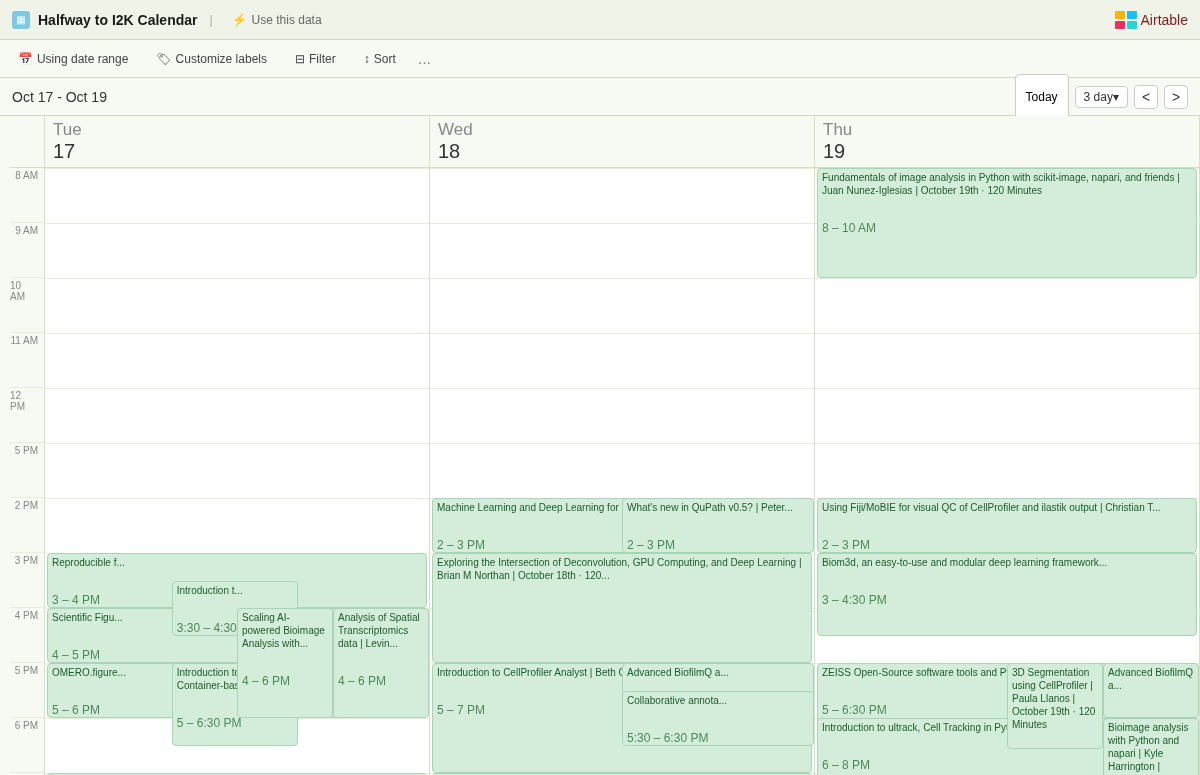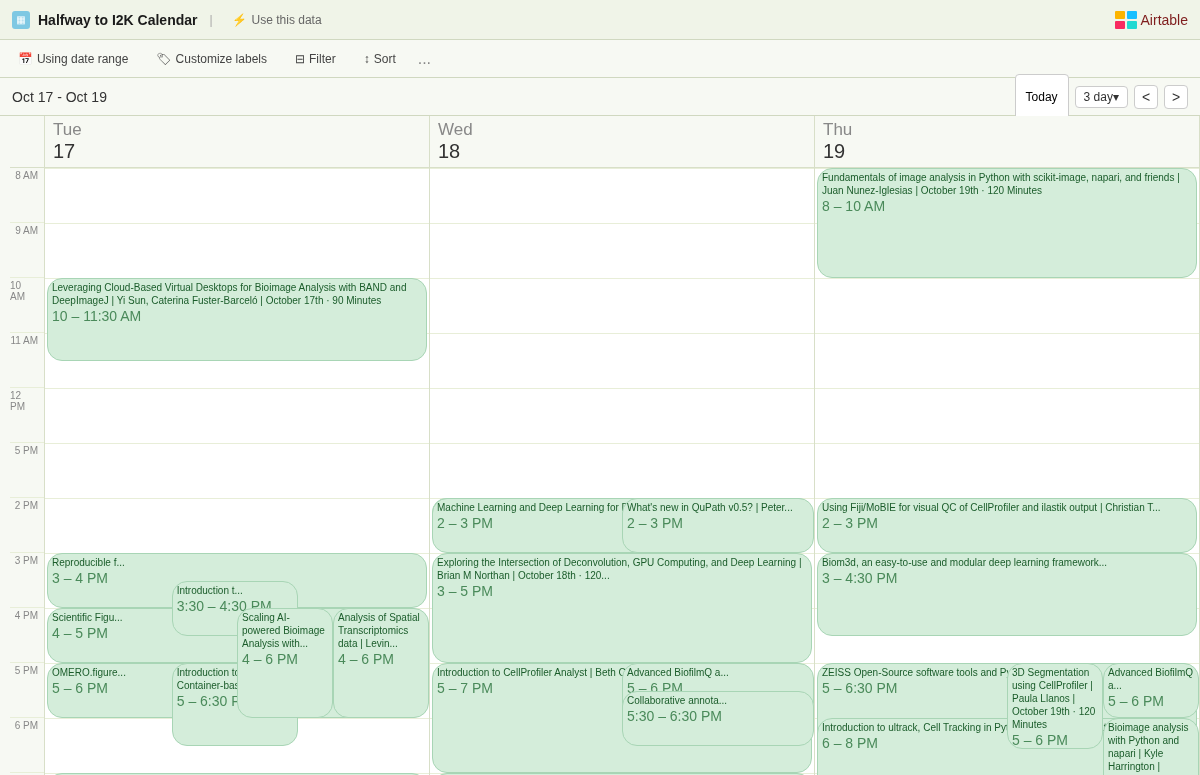--- a/index.html
+++ b/index.html
@@ -141,29 +141,29 @@
       left: 0; right: 0;
       border-top: 1px solid #e8eed8;
     }
     
     .event {
       position: absolute;
       left: 2px;
       right: 2px;
       background: #d4edda;
       border: 1px solid #a8d5b5;
-      border-radius: 15px;
+      border-radius: 4px;
       padding: 2px 4px;
       font-size: 10px;
       overflow: hidden;
       cursor: pointer;
       line-height: 1.3;
     }
     .event-title { font-weight: 500; color: #1a5c2a; }
-    .event-time { color: #4a8a5a; font-size: 14px; }
+    .event-time { color: #4a8a5a; font-size: 12px; margin-top: 24px; }
     
     
     
     
   </style>
 </head>
 <body>
 
 <div class="app-header">
   <div class="title-area">
@@ -251,24 +251,20 @@
           <div class="hour-line" style="top: 110px;"></div>
           <div class="hour-line" style="top: 165px;"></div>
           <div class="hour-line" style="top: 220px;"></div>
           <div class="hour-line" style="top: 275px;"></div>
           <div class="hour-line" style="top: 330px;"></div>
           <div class="hour-line" style="top: 385px;"></div>
           <div class="hour-line" style="top: 440px;"></div>
           <div class="hour-line" style="top: 495px;"></div>
           <div class="hour-line" style="top: 550px;"></div>
           <div class="hour-line" style="top: 605px;"></div>
-          <div class="event" style="top: 110px; height: 82.5px;">
-            <div class="event-title">Leveraging Cloud-Based Virtual Desktops for Bioimage Analysis with BAND and DeepImageJ | Yi Sun, Caterina Fuster-Barceló | October 17th · 90 Minutes</div>
-            <div class="event-time">10 – 11:30 AM</div>
-          </div>
           <div class="event" style="top: 385px; height: 55px;">
             <div class="event-title">Reproducible f...</div>
             <div class="event-time">3 – 4 PM</div>
           </div>
           <div class="event" style="top: 440px; height: 55px;">
             <div class="event-title">Scientific Figu...</div>
             <div class="event-time">4 – 5 PM</div>
           </div>
           <div class="event" style="top: 495px; height: 55px;">
             <div class="event-title">OMERO.figure...</div>
@@ -314,21 +310,20 @@
           <div class="event" style="top: 330px; height: 27.5px;">
             <div class="event-title">napari-signal-selector: a plugin to interactively annotate signals from objec...</div>
             <div class="event-time">2 PM</div>
           </div>
           <div class="event" style="top: 330px; height: 55px;">
             <div class="event-title">Machine Learning and Deep Learning for Dummies | Aryeh Weiss | October...</div>
             <div class="event-time">2 – 3 PM</div>
           </div>
           <div class="event" style="top: 385px; height: 110px;">
             <div class="event-title">Exploring the Intersection of Deconvolution, GPU Computing, and Deep Learning | Brian M Northan | October 18th · 120...</div>
-            <div class="event-time">3 – 5 PM</div>
           </div>
           <div class="event" style="top: 495px; height: 110px;">
             <div class="event-title">Introduction to CellProfiler Analyst | Beth Cimini | October 18th · 120 Minutes</div>
             <div class="event-time">5 – 7 PM</div>
           </div>
           <div class="event" style="top: 605px; height: 110px;"></div>
           <div class="event" style="top: 330px; height: 55px; left: 50%; right: auto; width: 50%;">
             <div class="event-title">What's new in QuPath v0.5? | Peter...</div>
             <div class="event-time">2 – 3 PM</div>
           </div>

